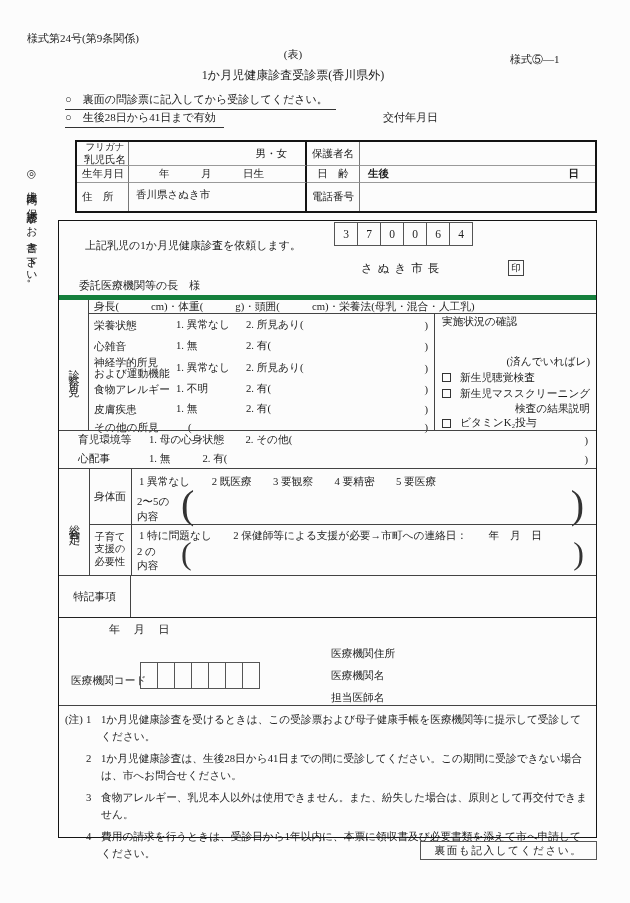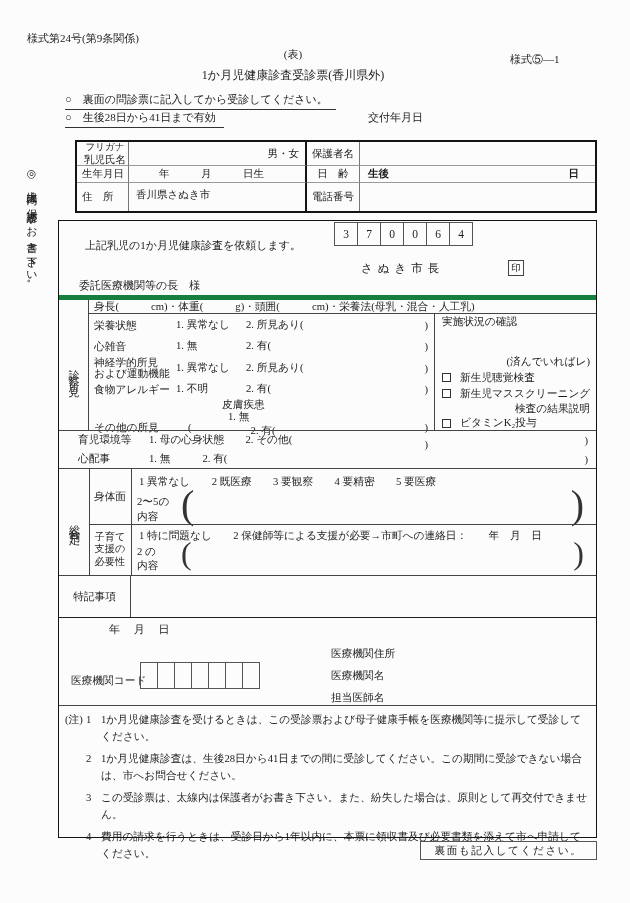--- a/index.html
+++ b/index.html
@@ -8,35 +8,35 @@
   #page { position:relative; width:630px; height:903px; background:#fcfcfc; overflow:hidden; }
   .abs { position:absolute; }
   .center-line { position:absolute; left:0; width:586px; text-align:center; }
 
   
   .form-no { left:27px; top:31px; font-size:11px; }
   .sheet { top:47px; font-size:11px; }
   .style-no { left:510px; top:52px; font-size:11px; }
   .title { top:67px; font-size:12px; }
   .bullet { left:65px; font-size:11px; border-bottom:1px solid #333; padding:0 8px 2px 0; }
-  .issue { left:368px; top:110px; font-size:11px; }
+  .issue { left:383px; top:110px; font-size:11px; }
   .side-note { left:24px; top:167px; height:215px; writing-mode:vertical-rl; font-size:11px; letter-spacing:1.5px; }
 
   
   .top-table { left:75px; top:140px; width:522px; height:73px; border:2.2px solid #141414;
                display:grid; grid-template-columns:52px 178px 53px 1fr; grid-template-rows:24px 17px 1fr; font-size:10.5px; }
   .top-table > div { display:flex; align-items:center; overflow:hidden; }
   .br-thin { border-right:1px solid #777; }
   .br-thick { border-right:2.2px solid #141414; }
   .bb-thin { border-bottom:1px solid #9a9a9a; }
   .cell-pad { padding-left:5px; }
   .cell-center { justify-content:center; }
   .name-cell { flex-direction:column; align-items:flex-start; justify-content:center; line-height:11.5px; padding-left:5px; }
   .name-cell .small { font-size:9.5px; }
-  .sex-cell { justify-content:flex-end; padding-right:6px; }
+  .sex-cell { justify-content:flex-end; padding-right:18px; }
   .age-cell { justify-content:space-between; padding:0 16px 0 8px;font-weight:bold; }
   .addr-cell { align-items:flex-start; padding:3px 0 8px 7px; }
   .birth-val { padding-left:30px; }
 
   
   .big-box { left:58px; top:220px; width:539px; height:618px; border:1.6px solid #141414;
              display:flex; flex-direction:column; }
   .sec { position:relative; width:100%; flex:none; }
   .sec-request { height:74px; }
   .req-text { left:26px; top:17px; font-size:11px; }
@@ -53,21 +53,21 @@
   .v-label-line { left:29px; top:0; bottom:0; border-left:1px solid #444; }
   .h-measure-line { left:29px; right:0; top:13px; border-top:1px solid #444; }
   .v-status-line { left:375px; top:14px; bottom:0; border-left:1px solid #444; }
   .exam-label { left:0; top:14px; bottom:0; width:29px; display:flex; align-items:center; justify-content:center;
                 writing-mode:vertical-rl; font-size:11px; letter-spacing:6px; }
   .measure { left:35px; top:0; height:13px; line-height:13px; font-size:10.7px; white-space:nowrap; }
   .exam-rows { left:35px; top:14px; width:338px; display:flex; flex-direction:column; }
   .exam-row { display:flex; align-items:center; position:relative; font-size:10.7px; }
   .exam-row:nth-child(1){height:22px;} .exam-row:nth-child(2){height:20px;}
   .exam-row:nth-child(3){height:23px;} .exam-row:nth-child(4){height:20px;}
-  .exam-row:nth-child(5){height:20px;flex-direction:column;} .exam-row:nth-child(6){height:16px;}
+  .exam-row:nth-child(5){height:20px;} .exam-row:nth-child(6){height:16px;}
   .xlabel { width:82px; white-space:pre-line; line-height:11px; flex:none; }
   .xopt1 { width:70px; flex:none; }
   .exam-row:nth-child(6) .xopt1 { width:12px; }
   .xclose { margin-left:auto; padding-right:4px; }
   .status-col { left:376px; top:14px; right:0; bottom:0; display:flex; flex-direction:column;text-align:center; }
   .srow { display:flex; align-items:center; padding-left:7px; font-size:10.7px; }
   .srow:nth-child(1){height:22px;} .srow:nth-child(2){height:20px;margin-top:24px;}
   .srow:nth-child(3){height:23px;} .srow:nth-child(4){height:20px;}
   .srow:nth-child(5){height:20px;} .srow:nth-child(6){height:16px;}
   .srow.right { justify-content:flex-end; padding-right:6px; }
@@ -317,21 +317,21 @@
         <span class="ntext">1か月児健康診査を受けるときは、この受診票および母子健康手帳を医療機関等に提示して受診してください。</span>
       </div>
       <div class="note">
         <span class="nprefix"></span>
         <span class="nnum">2</span>
         <span class="ntext">1か月児健康診査は、生後28日から41日までの間に受診してください。この期間に受診できない場合は、市へお問合せください。</span>
       </div>
       <div class="note">
         <span class="nprefix"></span>
         <span class="nnum">3</span>
-        <span class="ntext">この受診票は、太線内は保護者がお書き下さい。また、紛失した場合は、原則として再交付できません。</span>
+        <span class="ntext">食物アレルギー、乳児本人以外は使用できません。また、紛失した場合は、原則として再交付できません。</span>
       </div>
       <div class="note">
         <span class="nprefix"></span>
         <span class="nnum">4</span>
         <span class="ntext">費用の請求を行うときは、受診日から1年以内に、本票に領収書及び必要書類を添えて市へ申請してください。</span>
       </div>
     </div>
   </div>
 
   <div class="abs back-box">裏面も記入してください。</div>

